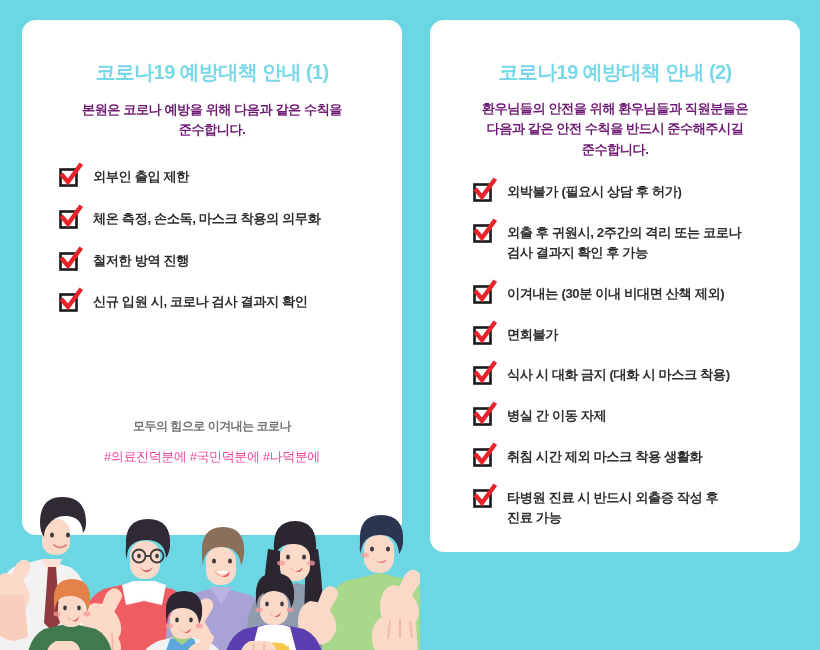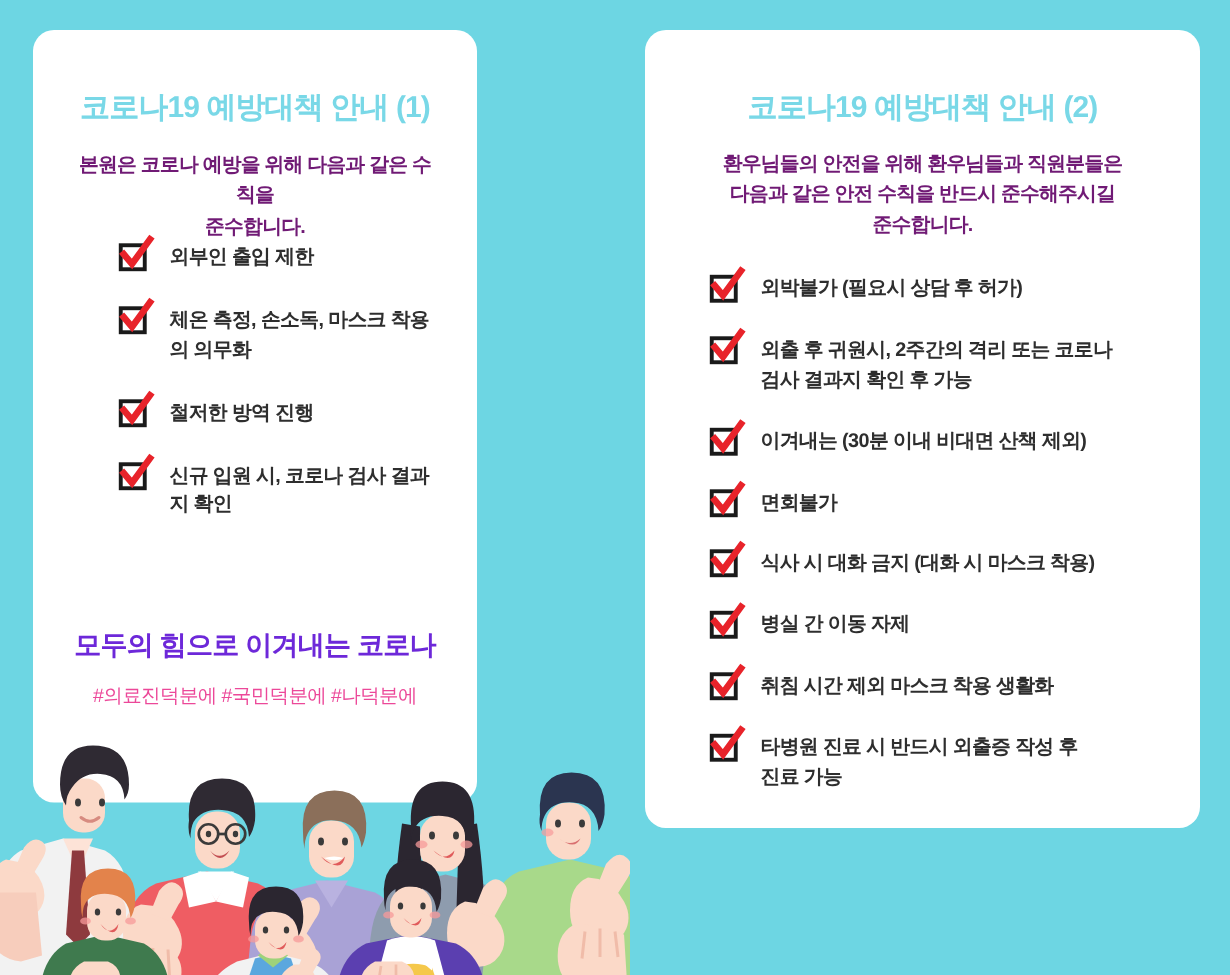--- a/index.html
+++ b/index.html
@@ -16,21 +16,21 @@
     background:#6DD6E3;
   }
 
   
   .card {
     position:absolute;
     background:#FFFFFF;
     border-radius:14px;
     overflow:hidden;
   }
-  #card-left  { left:22px;  top:20px;  width:296px; height:515px; }
+  #card-left  { left:22px;  top:20px;  width:380px; height:515px; }
   #card-right { left:430px; top:20px;  width:370px; height:532px; }
 
   .card-title {
     text-align:center;
     font-size:20px;
     font-weight:700;
     color:#79D8E7;
     letter-spacing:-0.6px;
     line-height:1.2;
   }
@@ -44,21 +44,21 @@
     color:#701a75;
     line-height:1.55;
     letter-spacing:-0.5px;
     padding:0 26px;
   }
   #card-left .card-desc  { margin-top:16px; }
   #card-right .card-desc { margin-top:15px; }
 
   
   .checklist { list-style:none; }
-  #list-left  { padding-left:58px; padding-right:20px; }
+  #list-left  { margin-top:26px; padding-left:38px; padding-right:20px; }
   #list-right { margin-top:22px; padding-left:44px; padding-right:22px; }
 
   .check-item {
     display:flex;
     align-items:flex-start;
     margin-bottom:22px;
   }
   #list-right .check-item { margin-bottom:21px; }
 
   .checkbox-icon {
@@ -79,23 +79,23 @@
     white-space:pre-line;
   }
 
   
   #slogan-block {
     position:absolute;
     left:0; right:0; top:398px;
     text-align:center;
   }
   #slogan-main {
-    font-size:18px;
+    font-size:12px;
     font-weight:700;
-    color:#6d28d9;
+    color:#737373;
     letter-spacing:-0.5px;
   }
   #slogan-tags {
     margin-top:13px;
     font-size:13px;
     font-weight:500;
     color:#ec4899;
     letter-spacing:-0.4px;
   }
 

